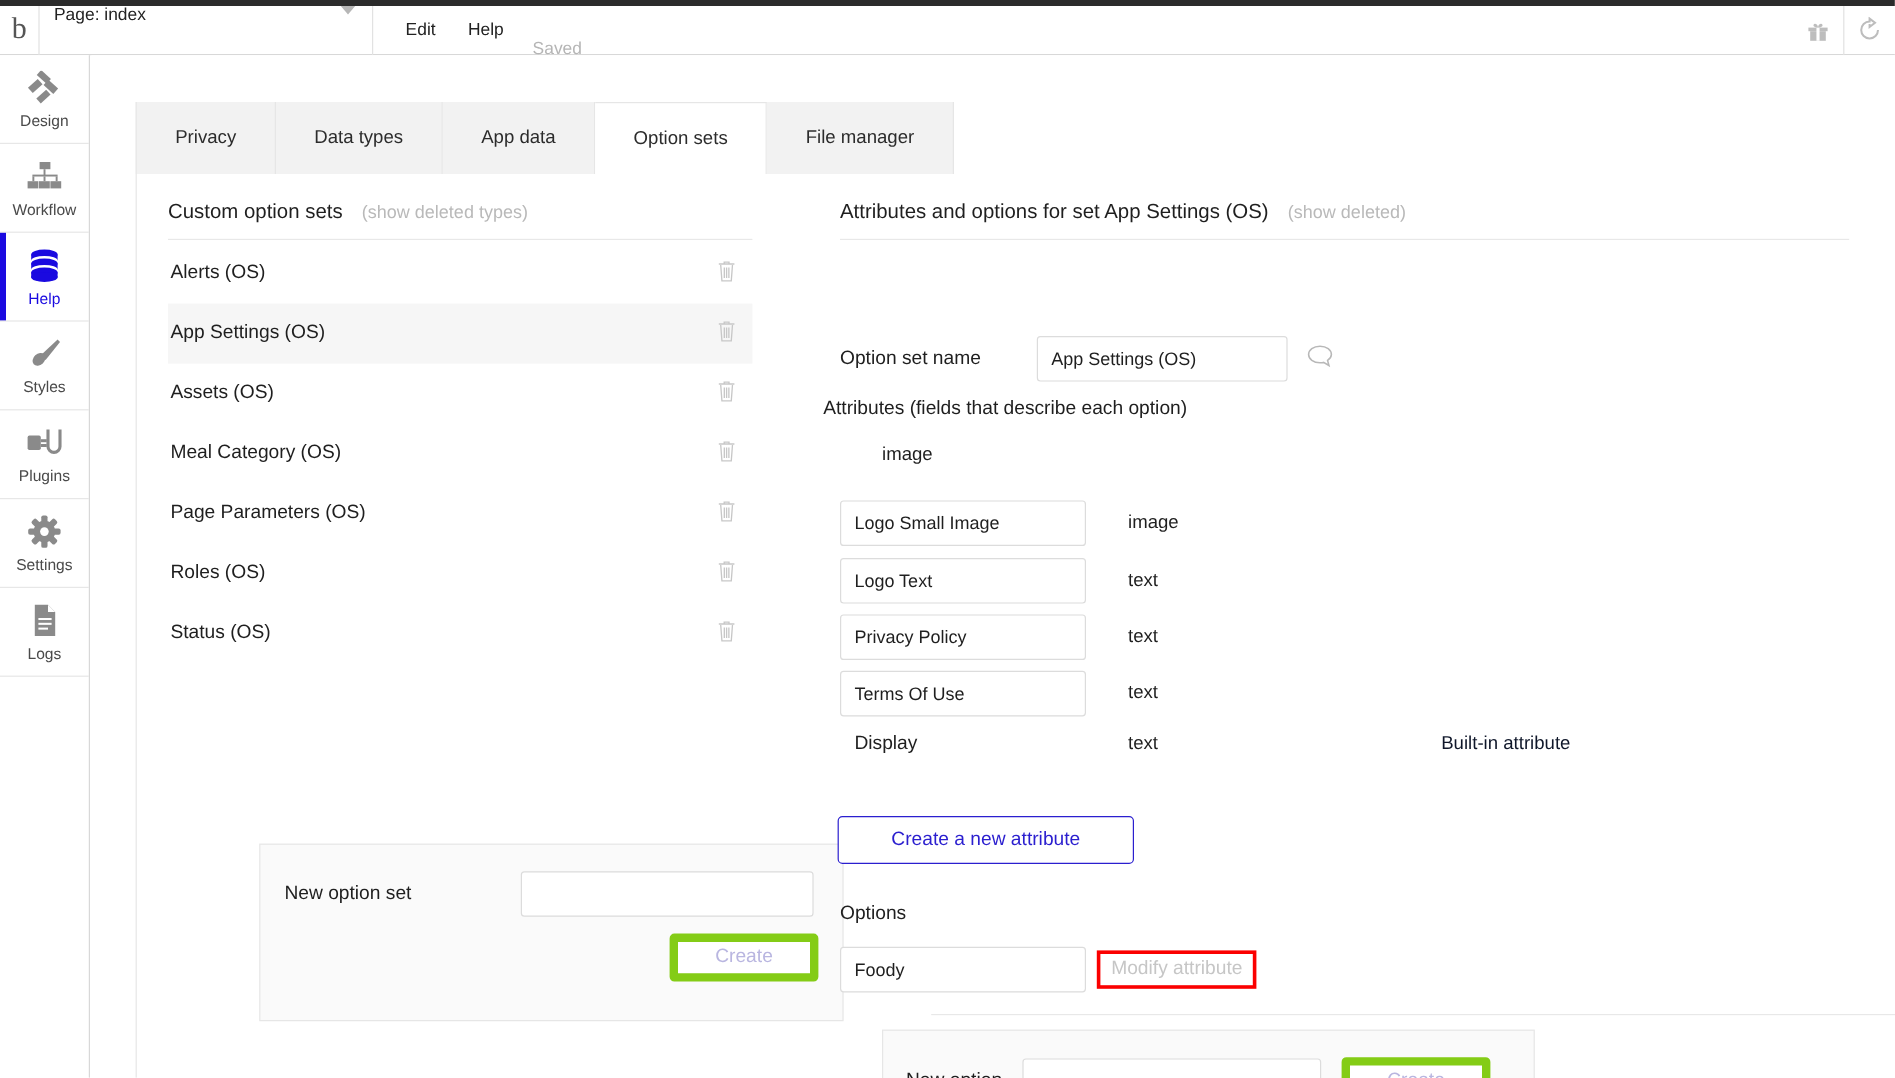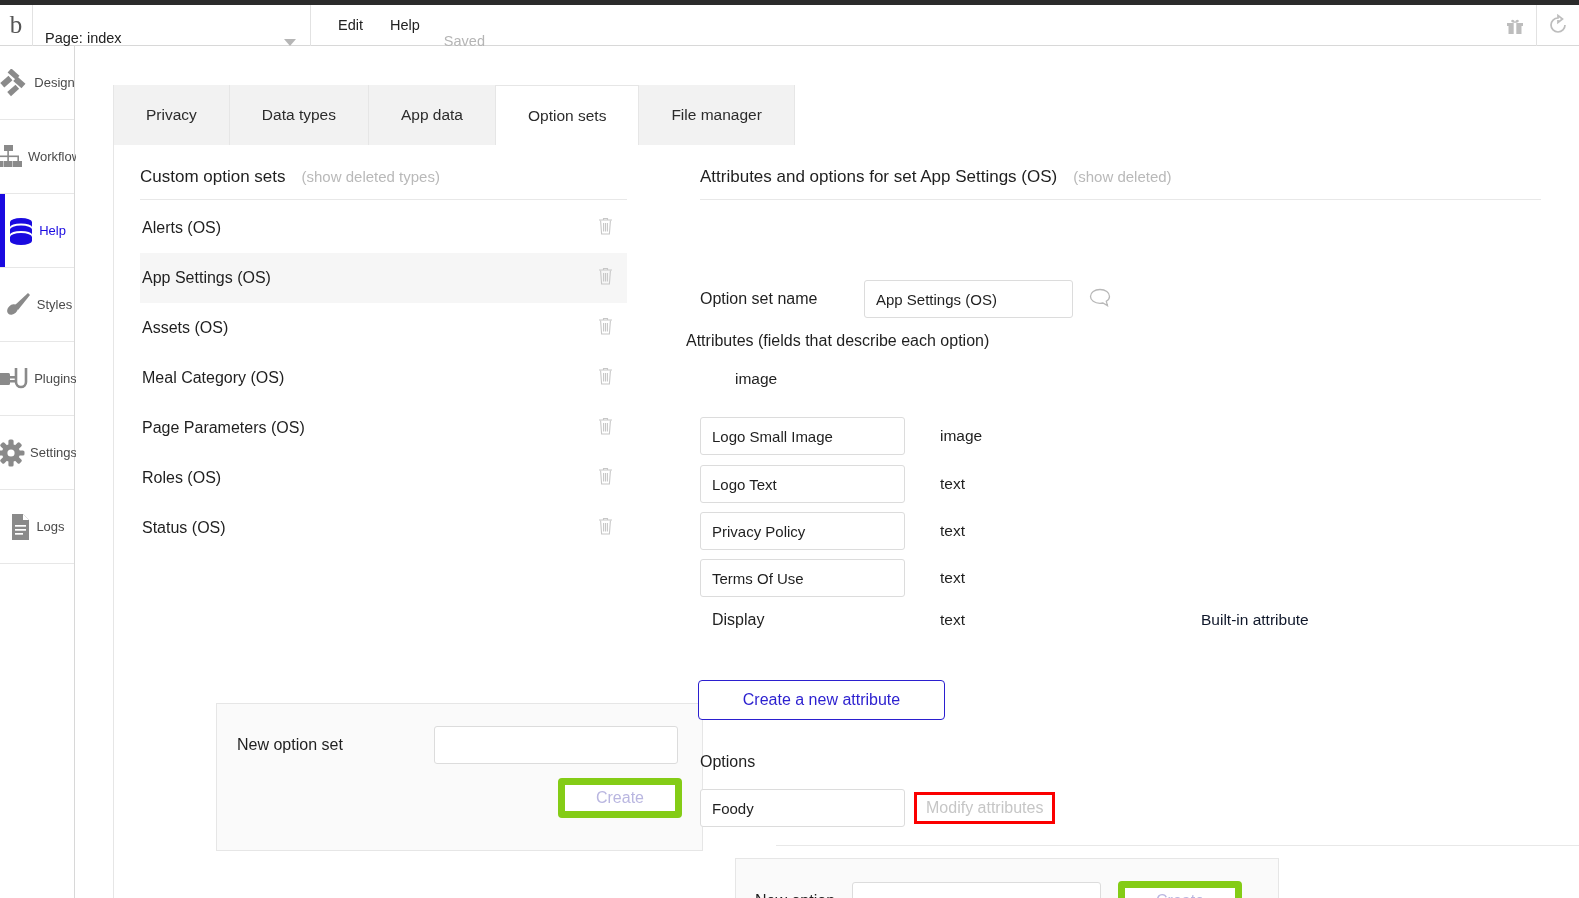--- a/index.html
+++ b/index.html
@@ -25,21 +25,21 @@
     display: flex; align-items: center;
   }
   .logo-box {
     width: 33px; height: 41px; display: flex; align-items: center; justify-content: center;
     border-right: 1px solid #e2e2e2;
   }
   .logo-b { font-size: 25px; color: #555; font-family: "Liberation Serif", serif; line-height: 1; position: relative; top: -1px; }
 
   .page-select {
     width: 278px; height: 41px; padding-left: 12px;
-    display: flex; align-items: flex-end; justify-content: space-between;
+    display: flex; align-items: flex-start; justify-content: space-between;
     border-right: 1px solid #e2e2e2;
     cursor: pointer;
   }
   .page-select .lbl { font-size: 14.5px; color: #222; }
   .caret {
     width: 0; height: 0; margin-right: 14px;
     border-left: 6px solid transparent; border-right: 6px solid transparent;
     border-top: 7px solid #b6b6b6;
   }
   .hdr-link {
@@ -53,21 +53,21 @@
   }
   .hdr-icon-box.divided { border-left: 1px solid #e2e2e2; }
 
   
   .rail {
     position: absolute; left: 0; top: 46px; width: 75px; height: 852px;
     background: #fff; border-right: 1px solid #d8d8d8;
   }
   .rail-item {
     position: relative; height: 74px; border-bottom: 1px solid #e7e7e7;
-    display: flex; flex-direction: row; align-items: center; justify-content: center;
+    display: flex; flex-direction: column; align-items: center; justify-content: center;
     cursor: pointer; gap: 5px;
   }
   .rail-item .rail-label { font-size: 13px; color: #4a4a4a; }
   .rail-item.active .rail-label { color: #1a0ae0; }
   .rail-item.active::before {
     content: ""; position: absolute; left: 0; top: 0; width: 5px; height: 100%;
     background: #1a0ae0;
   }
   .rail-icon { height: 30px; display: flex; align-items: center; justify-content: center; }
 
@@ -436,21 +436,21 @@
     </div>
 
     <div class="hrule-wide"></div>
 
     <div class="fieldrow" style="left:586px; top:608px;">
       <span class="flabel">Options</span>
     </div>
 
     <div class="fieldrow" style="left:586px; top:644px;">
       <input class="txtinput opt-input" type="text" value="Foody" style="">
-      <span class="modify-attr">Modify attributes</span>
+      <span class="modify-attr">Modify attribute</span>
     </div>
 
   </div>
 
   <div class="new-opt-card">
     <span class="lbl">New option</span>
     <input class="txtinput" type="text" placeholder="" style="">
     <button class="btn-create">Create</button>
   </div>
 </div>

